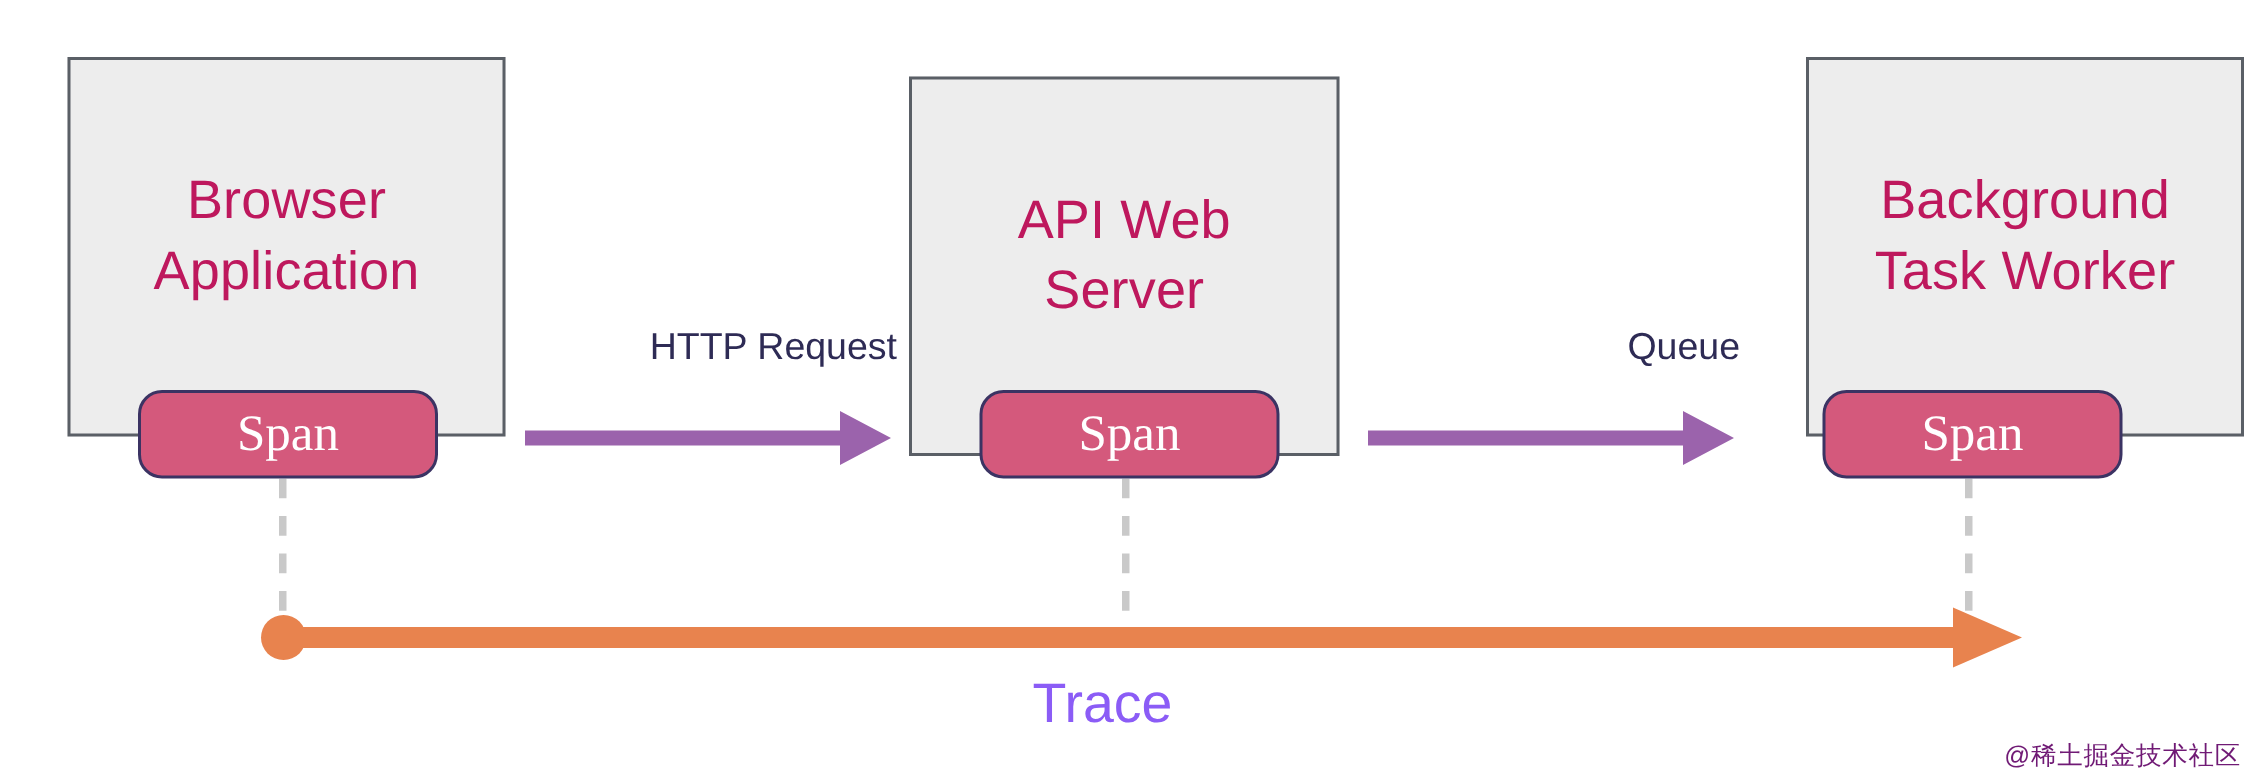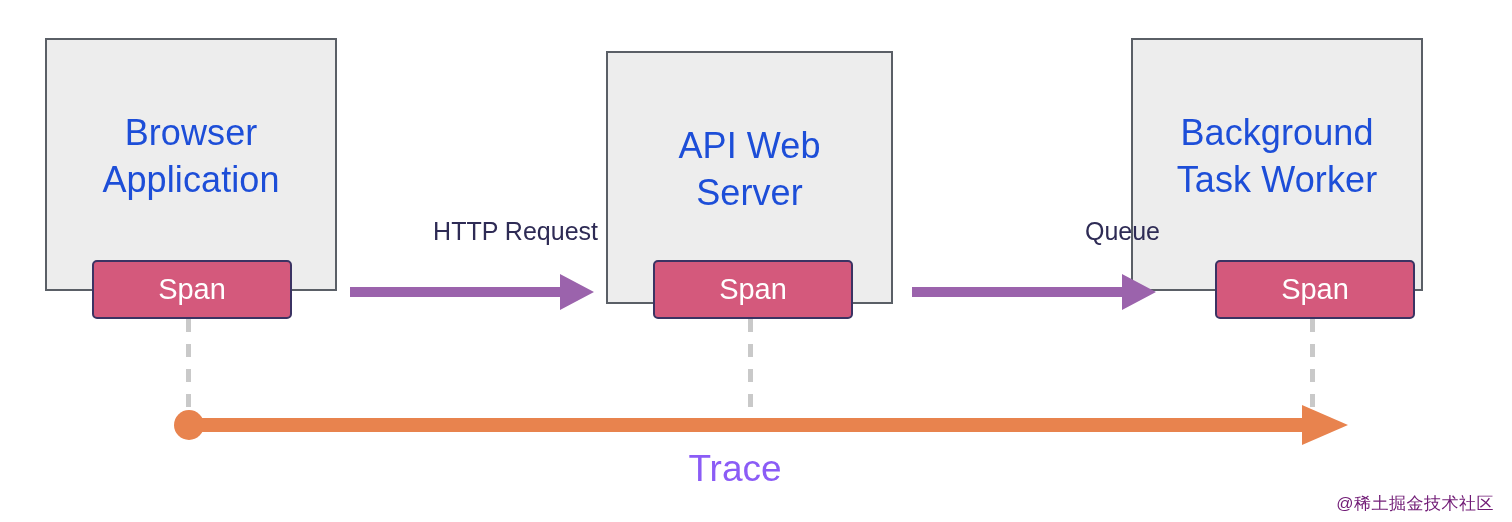--- a/index.html
+++ b/index.html
@@ -25,42 +25,43 @@
     border: 2px solid #5a5f66;
     box-sizing: border-box;
   }
   .service-title {
     position: absolute;
     left: 0;
     right: 0;
     top: 50%;
     transform: translateY(-58%);
     text-align: center;
-    color: #1d4ed8;
+    color: #be185d;
     font-size: 36px;
     line-height: 1.33;
     font-weight: 400;
     white-space: pre-line;
     letter-spacing: 0.1px;
   }
 
   
   .span-badge {
     position: absolute;
     background: #d4597c;
     border: 2px solid #3b3363;
-    border-radius: 5px;
+    border-radius: 16px;
     box-sizing: border-box;
     display: flex;
     align-items: center;
     justify-content: center;
     color: #ffffff;
-    font-size: 29px;
+    font-size: 34px;
     line-height: 1;
     z-index: 6;
+    font-family: Liberation Serif, serif;
   }
 
   
   .dashed-connector {
     position: absolute;
     width: 5px;
     background-image: linear-gradient(
       to bottom,
       #c9c9c9 0px, #c9c9c9 13px,
       rgba(255,255,255,0) 13px, rgba(255,255,255,0) 25px
@@ -123,21 +124,21 @@
 
   <div class="service-box" style="left:606px; top:51px; width:287px; height:253px;">
     <div class="service-title">API Web
 Server</div>
   </div>
   <div class="span-badge" style="left:653px; top:260px; width:200px; height:59px;">
     <span>Span</span>
   </div>
   <div class="dashed-connector" style="left:748px; top:319px; height:100px;"></div>
 
-  <div class="service-box" style="left:1131px; top:38px; width:292px; height:253px;">
+  <div class="service-box" style="left:1204px; top:38px; width:292px; height:253px;">
     <div class="service-title">Background
 Task Worker</div>
   </div>
   <div class="span-badge" style="left:1215px; top:260px; width:200px; height:59px;">
     <span>Span</span>
   </div>
   <div class="dashed-connector" style="left:1310px; top:319px; height:100px;"></div>
 
   <div class="flow-label" style="left:348px; top:219px; width:250px;">
     <span>HTTP Request</span>

